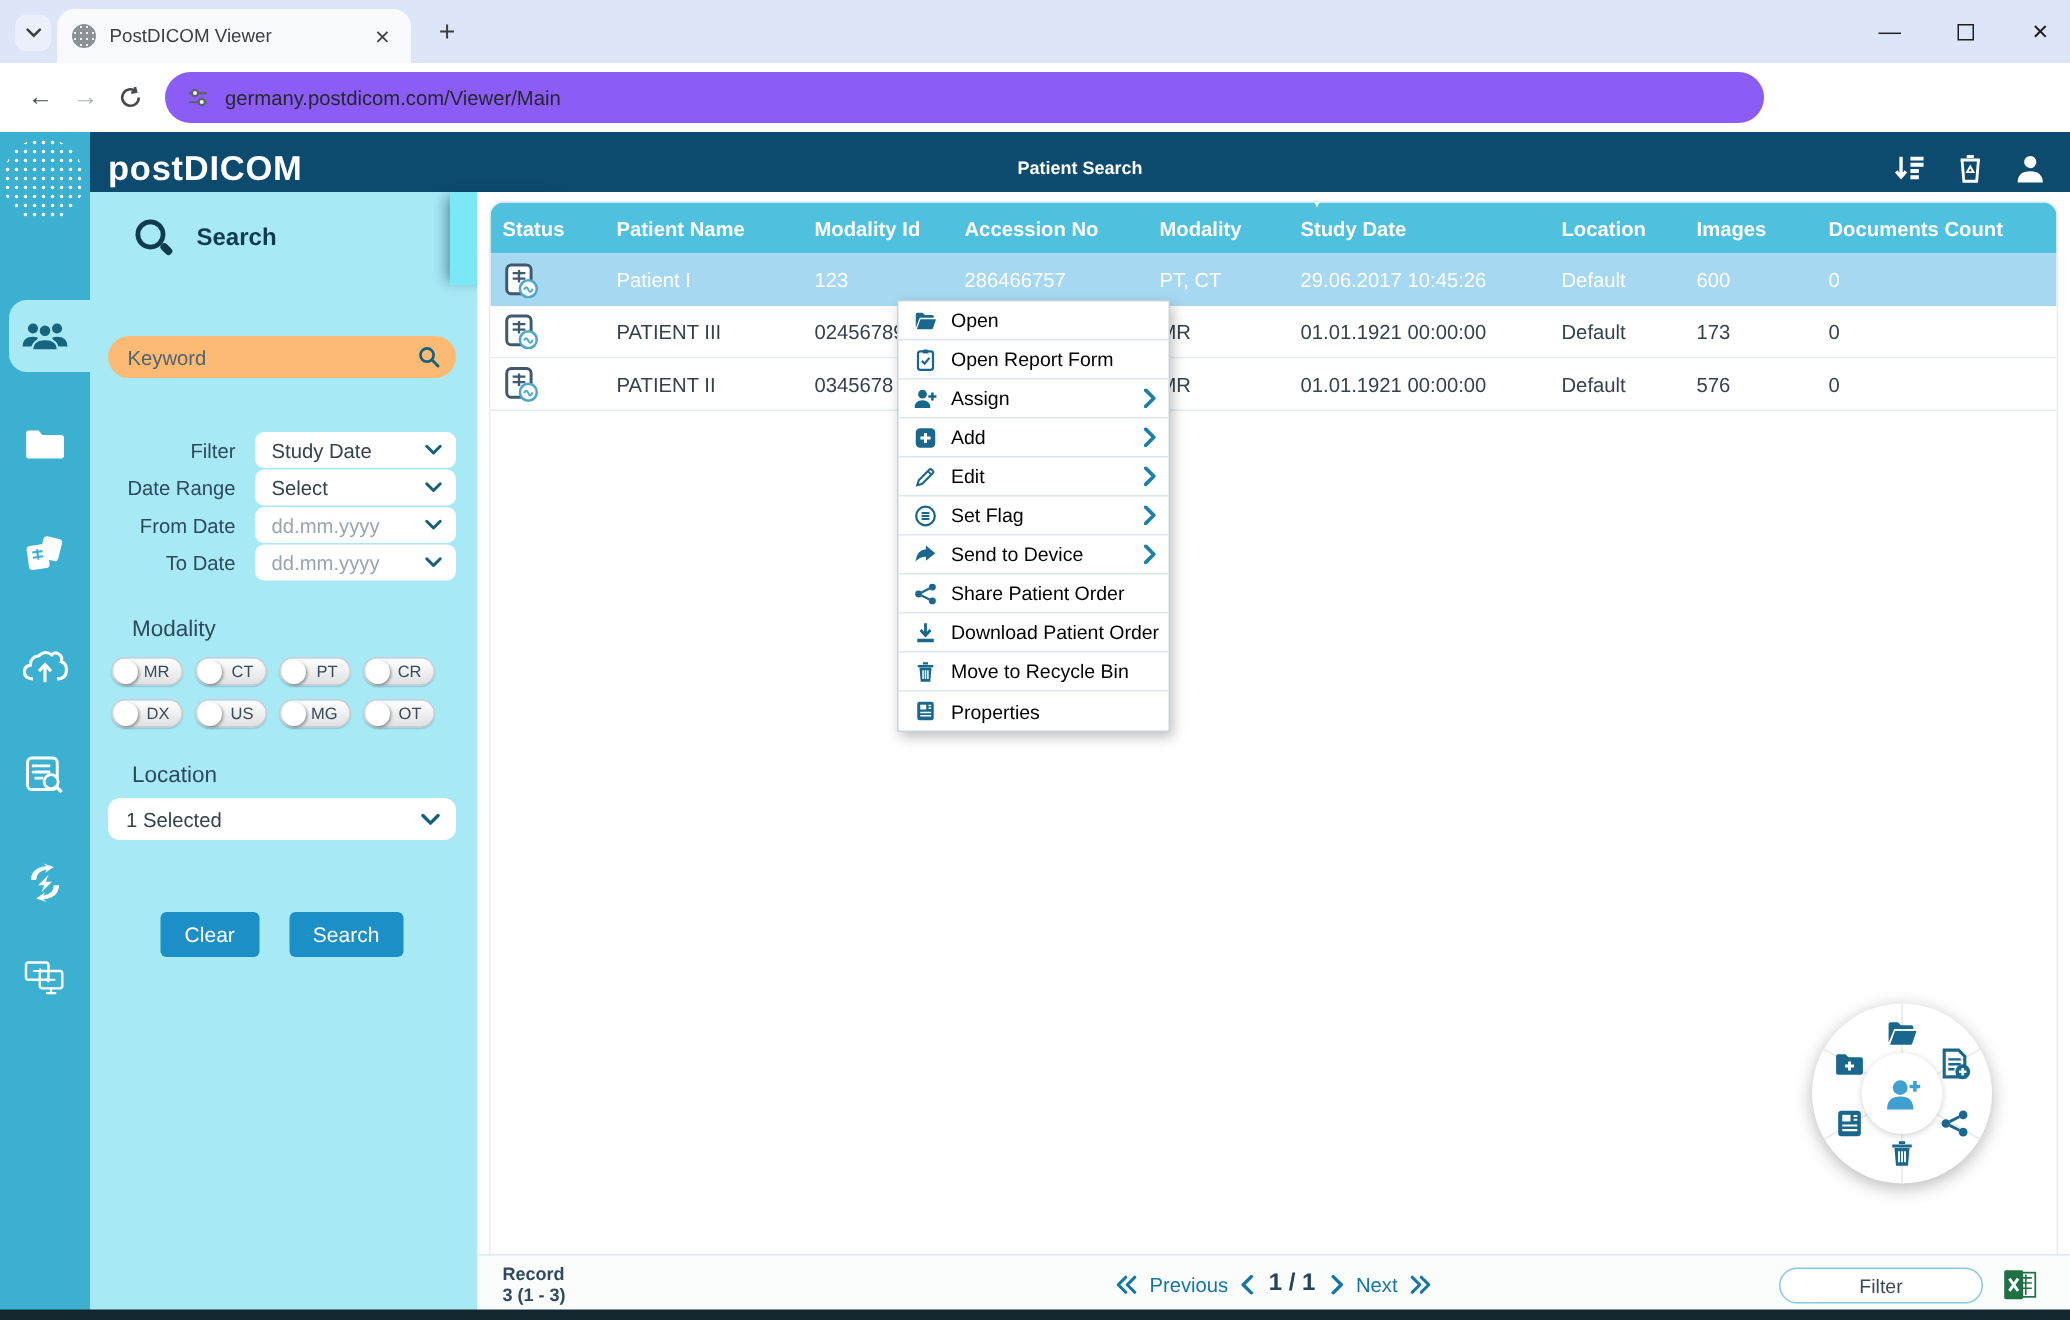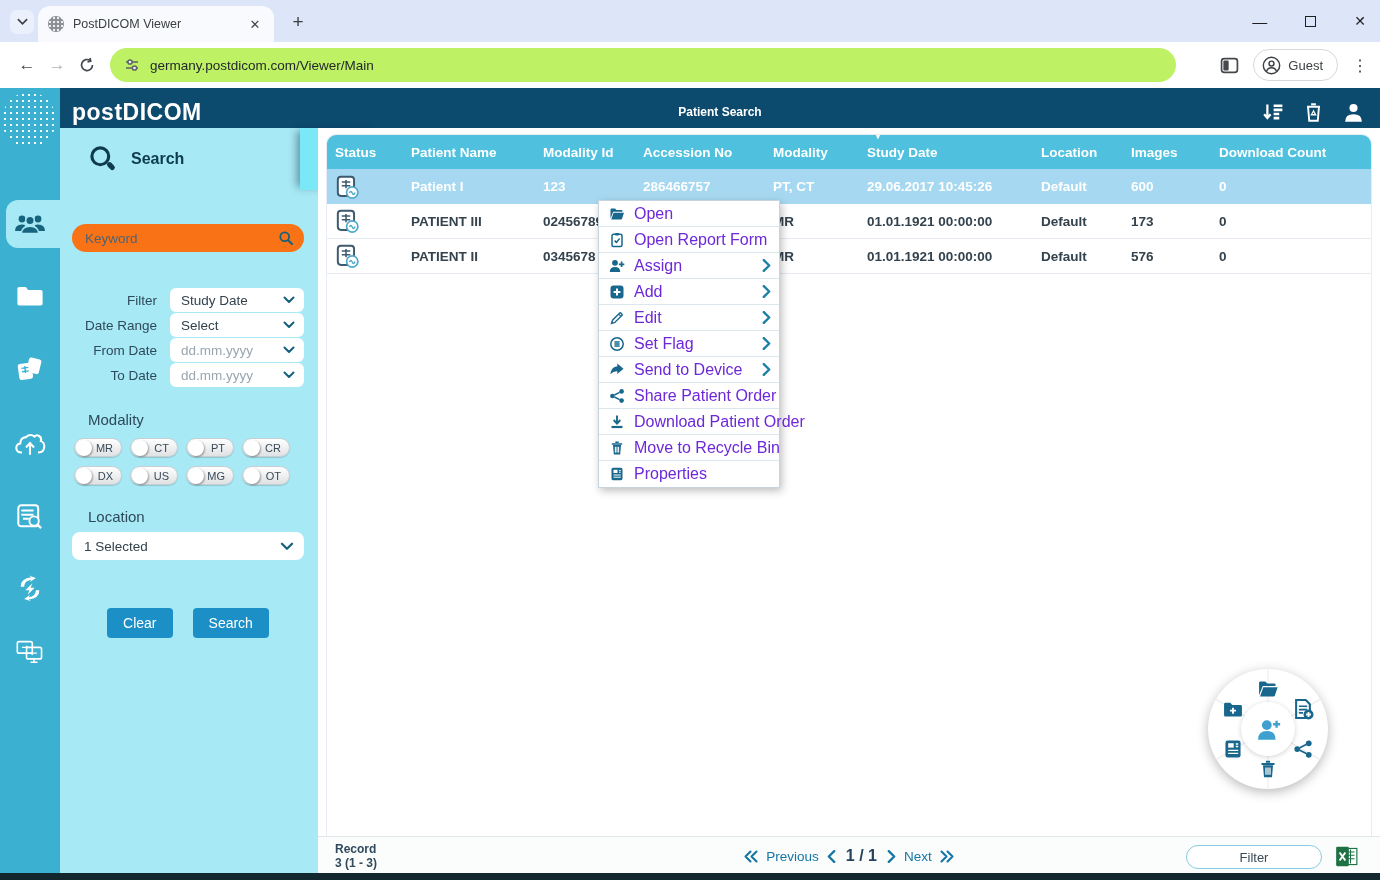--- a/index.html
+++ b/index.html
@@ -22,21 +22,21 @@
   .new-tab { left:286px; top:10px; width:24px; height:24px; display:flex; align-items:center; justify-content:center;
     font-size:19px; color:#3C4043; }
   .win-controls { right:14px; top:0; height:42px; display:flex; align-items:center; gap:38px; color:#1F1F1F; }
   .win-min { font-size:15px; }
   .win-max { width:11px; height:11px; border:1.4px solid #1F1F1F; display:inline-block; }
   .win-close { font-size:14px; }
 
   .toolbar { left:0; top:42px; width:1380px; height:46px; background:#FFFFFF; display:flex; align-items:center; }
   .nav-btn { width:30px; height:30px; display:flex; align-items:center; justify-content:center; font-size:17px; color:#45494D; }
   .nav-btn.disabled { color:#AEB3B8; }
-  .omnibox { margin-left:8px; width:1066px; height:34px; background:#bef264; border-radius:17px;
+  .omnibox { margin-left:8px; width:1066px; height:34px; background:#8b5cf6; border-radius:17px;
     display:flex; align-items:center; padding:0 14px; gap:10px; }
   .omni-url { font-size:13.5px; color:#24282C; }
   .toolbar-right { margin-left:auto; display:flex; align-items:center; gap:14px; padding-right:12px; }
   .guest-pill { height:32px; border:1px solid #D5D9DD; border-radius:16px; display:flex; align-items:center;
     gap:7px; padding:0 14px 0 8px; font-size:13px; color:#3C4043; background:#fff; }
   .kebab { font-size:16px; color:#3C4043; letter-spacing:0; }
 
   
   .app-header { left:60px; top:88px; width:1320px; height:48px; background:#0c4a6e; display:flex; align-items:center; }
   .logo-text { color:#FFFFFF; font-size:23px; font-weight:bold; letter-spacing:.5px; margin-left:12px; }
@@ -50,21 +50,21 @@
   .side-active-bg { left:6px; top:200px; width:54px; height:48px; background:#A7E9F5; border-radius:12px 0 0 12px; }
   .side-item { left:0; width:60px; height:44px; display:flex; align-items:center; justify-content:center; color:#FFF; }
   .side-item.active { color:#16647E; }
 
   
   .panel { left:60px; top:128px; width:258px; height:746px; background:#A7E9F5; }
   .tab-adv { left:240px; top:0; width:78px; height:62px; background:#7BE8F8;
     box-shadow:-6px 0 8px -3px rgba(10,40,60,.45); display:flex; align-items:center; justify-content:center; color:#0E3C4E; }
   .tab-search { left:0; top:0; width:240px; height:62px; display:flex; align-items:center; gap:13px; padding-left:28px; color:#0E3C4E; }
   .tab-search-label { font-size:16px; font-weight:bold; }
-  .keyword { left:12px; top:96px; width:232px; height:28px; background:#f97316; border-radius:14px;
+  .keyword { left:12px; top:96px; width:232px; height:28px; background:#fdba74; border-radius:14px;
     display:flex; align-items:center; padding:0 10px 0 13px; }
   .keyword input { border:none; outline:none; flex:1; font-size:13.5px; color:#33424D; background:transparent;
     font-family:"Liberation Sans", sans-serif; }
   .keyword input::placeholder { color:#52636F; opacity:1; }
   .form-rows { left:12px; top:160px; width:232px; display:flex; flex-direction:column; gap:1px; }
   .form-row { display:flex; align-items:center; height:24px; }
   .form-label { width:98px; text-align:right; font-size:13.5px; color:#2E4A5A; padding-right:13px; }
   .mini-select { flex:1; height:24px; background:#FFF; border-radius:6px; display:flex; align-items:center;
     padding:0 9px 0 11px; font-size:13.5px; color:#33424D; }
   .mini-select .val { flex:1; }
@@ -86,30 +86,30 @@
     font-family:"Liberation Sans", sans-serif; padding:0 16px; }
 
   
   .main { left:318px; top:128px; width:1062px; height:746px; background:#FFF; }
   .table-wrap { left:8px; top:6px; width:1046px; height:702px; border:1px solid #E7EDF2; border-bottom:none;
     border-radius:10px 10px 0 0; overflow:hidden; }
   .trow { display:grid; grid-template-columns:76px 132px 100px 130px 94px 174px 90px 88px 1fr; align-items:center; }
   .thead { height:34px; background:#4FC1DF; color:#FFF; font-weight:bold; font-size:13.5px; }
   .thead > div { padding-left:8px; position:relative; }
   .sort-arrow { position:absolute; left:14px; top:-15px; color:#FFF; font-size:10px; }
-  .tbody-row { height:35px; font-size:13.5px; color:#33424D; border-bottom:1px solid #E6ECF1; background:#FFF;font-weight:bold; }
+  .tbody-row { height:35px; font-size:13.5px; color:#33424D; border-bottom:1px solid #E6ECF1; background:#FFF; }
   .tbody-row > div { padding-left:8px; white-space:nowrap; overflow:hidden; }
   .tbody-row.selected { background:#A6D9F1; color:#FFF; border-bottom:none; }
   .status-cell { display:flex; align-items:center; }
 
   
   .ctx-menu { left:280px; top:72px; width:182px; background:#FFF; border:1px solid #C7D4DD;
     box-shadow:2px 3px 8px rgba(0,0,0,.25); z-index:30; }
   .ctx-item { height:26px; display:flex; align-items:center; gap:9px; padding:0 8px 0 10px;
-    border-bottom:1px solid #DCE6ED; font-size:16px; color:#6d28d9; }
+    border-bottom:1px solid #DCE6ED; font-size:13px; color:#000000; }
   .ctx-item:last-child { border-bottom:none; }
   .ctx-item .ci { color:#19678C; flex:0 0 16px; }
   .ctx-item .clabel { flex:1; white-space:nowrap; }
   .ctx-arrow { color:#1B7FA8; }
 
   
   .wheel { left:890px; top:541px; width:120px; height:120px; border-radius:50%; background:#FFF;
     box-shadow:0 3px 12px rgba(0,0,0,.28); z-index:20; }
   .wheel-line { position:absolute; left:0; top:59.5px; width:120px; height:1px; background:#E9E9E9; }
   .wheel-ico { position:absolute; width:24px; height:24px; color:#19678C; display:flex; align-items:center; justify-content:center; }
@@ -161,35 +161,20 @@
         <path d="M11 1 L11.7 4.2 L8.5 4.8" stroke="#45494D" stroke-width="1.7" fill="none"></path>
       </svg>
   </div>
   <div class="omnibox">
     <svg width="16" height="16" viewBox="0 0 16 16">
         <path d="M2 5 H14 M2 11 H14" stroke="#5F6368" stroke-width="1.5"></path>
         <circle cx="6" cy="5" r="2.1" fill="#EDF1FA" stroke="#5F6368" stroke-width="1.5"></circle>
         <circle cx="10.5" cy="11" r="2.1" fill="#EDF1FA" stroke="#5F6368" stroke-width="1.5"></circle>
       </svg>
     <span class="omni-url">germany.postdicom.com/Viewer/Main</span>
-  </div>
-  <div class="toolbar-right">
-    <svg width="19" height="19" viewBox="0 0 18 18">
-        <rect x="1.5" y="2.5" width="15" height="13" rx="2.5" fill="none" stroke="#45494D" stroke-width="1.6"></rect>
-        <rect x="3.2" y="4.2" width="5" height="9.6" rx="1" fill="#45494D"></rect>
-      </svg>
-    <div class="guest-pill">
-      <svg width="19" height="19" viewBox="0 0 20 20">
-          <circle cx="10" cy="10" r="8.6" fill="none" stroke="#3C4043" stroke-width="1.5"></circle>
-          <circle cx="10" cy="8" r="2.6" fill="none" stroke="#3C4043" stroke-width="1.5"></circle>
-          <path d="M4.8 16 Q6 12.4 10 12.4 Q14 12.4 15.2 16" fill="none" stroke="#3C4043" stroke-width="1.5"></path>
-        </svg>
-      <span>Guest</span>
-    </div>
-    <span class="kebab">⋮</span>
   </div>
 </div>
 
 <div class="abs app-header">
   <span class="logo-text">postDICOM</span>
   <span class="app-title">Patient Search</span>
   <div class="hdr-icons">
     <svg width="22" height="20" viewBox="0 0 17 16">
         <path d="M4 2 V12.2 M1.4 9.8 L4 12.8 L6.6 9.8" stroke="#FFF" stroke-width="1.8" fill="none"></path>
         <path d="M9 3 H16 M9 6.3 H16 M9 9.6 H13.5 M9 12.9 H13.5" stroke="#FFF" stroke-width="2.1"></path>
@@ -388,21 +373,21 @@
   <div class="abs table-wrap">
     <div class="trow thead">
       <div>Status</div>
       <div>Patient Name</div>
       <div>Modality Id</div>
       <div>Accession No</div>
       <div>Modality</div>
       <div><span class="sort-arrow">▼</span><span>Study Date</span></div>
       <div>Location</div>
       <div>Images</div>
-      <div>Download Count</div>
+      <div>Documents Count</div>
     </div>
 
     <div class="trow tbody-row selected">
       <div class="status-cell">
         <svg width="24" height="24" viewBox="0 0 17 17">
             <rect x="2" y="1.2" width="11.5" height="13.6" rx="2.2" fill="#FFF" stroke="#3D5A6E" stroke-width="1.4"></rect>
             <path d="M4.8 5 H10.8 M4.8 7.6 H10.8 M7.8 3.6 V9.4" stroke="#3D5A6E" stroke-width="1.1"></path>
             <circle cx="12.2" cy="12.4" r="4" fill="#FFF" stroke="#4FA8C8" stroke-width="1.2"></circle>
             <path d="M10.2 12.8 Q11.2 10.6 12.2 12.8 Q13.2 15 14.2 12.4" stroke="#4FA8C8" stroke-width="1" fill="none"></path>
           </svg>

